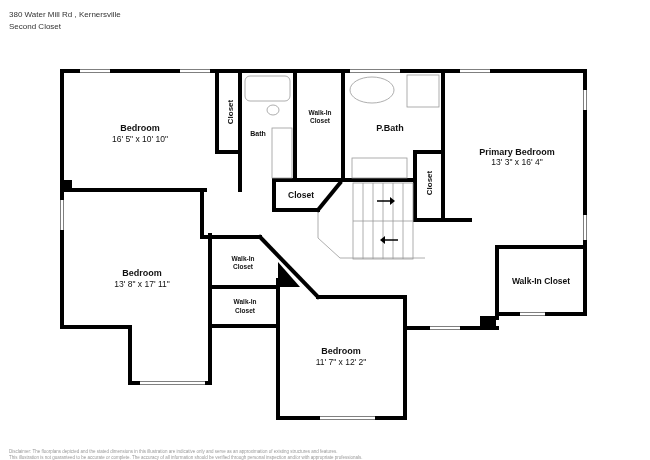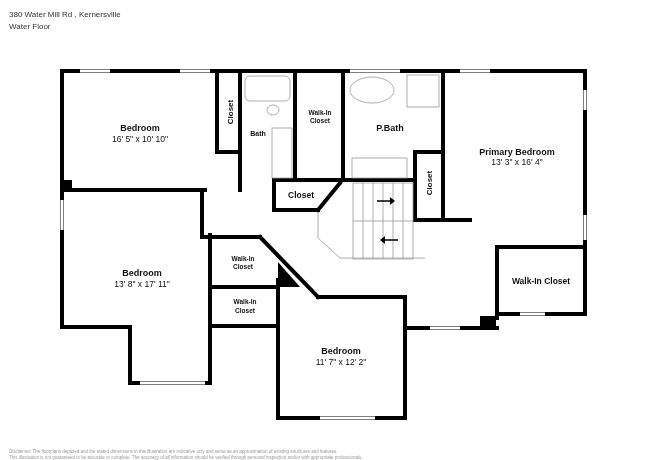--- a/index.html
+++ b/index.html
@@ -7,21 +7,21 @@
   .hdr{position:absolute;left:9px;font-size:8px;color:#333;}
   .disc{position:absolute;left:9px;font-size:4.5px;color:#999;white-space:nowrap;}
   svg{position:absolute;left:0;top:0;}
   .lbl{font-family:"Liberation Sans",sans-serif;fill:#111;text-anchor:middle;}
   .b{font-weight:bold;}
 </style>
 </head>
 <body>
 
 <div class="hdr" style="top:10px">380 Water Mill Rd , Kernersville</div>
-<div class="hdr" style="top:22px">Water Floor</div>
+<div class="hdr" style="top:22px">Second Closet</div>
 
 <svg width="650" height="460" viewBox="0 0 650 460">
   <g stroke="#000" stroke-width="4" fill="none" stroke-linecap="square">
 
     <line x1="62" y1="71" x2="585" y2="71"></line>
 
     <line x1="62" y1="71" x2="62" y2="327"></line>
 
     <line x1="62" y1="190" x2="205" y2="190"></line>
 

